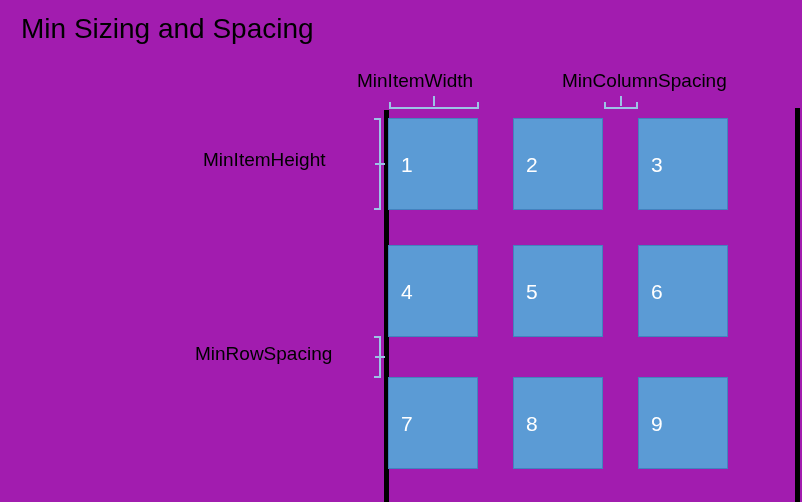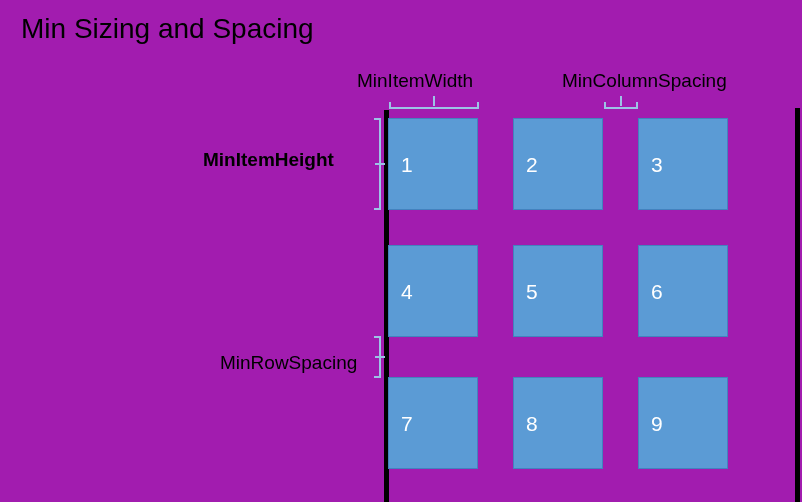--- a/index.html
+++ b/index.html
@@ -131,22 +131,22 @@
 <div id="slide">
 
   <div class="title">Min Sizing and Spacing</div>
 
   <div class="edge-line" id="left-edge"></div>
   <div class="edge-line" id="right-edge"></div>
 
   <div class="lbl" style="left:562px; top:70px;">MinColumnSpacing</div>
   <div class="lbl" style="left:357px; top:70px;">MinItemWidth</div>
 
-  <div class="lbl" style="left:203px; top:149px;font-weight:bold;">MinItemHeight</div>
-  <div class="lbl" style="left:195px; top:352px;margin-left:25px;">MinRowSpacing</div>
+  <div class="lbl" style="left:203px; top:149px;">MinItemHeight</div>
+  <div class="lbl" style="left:195px; top:343px;">MinRowSpacing</div>
 
   <div class="brace-h" style="left:389px; top:100px; width:90px;">
     <div class="bar"></div>
     <div class="cap l"></div>
     <div class="cap r"></div>
     <div class="tick"></div>
   </div>
 
   <div class="brace-h" style="left:604px; top:100px; width:34px;">
     <div class="bar"></div>

